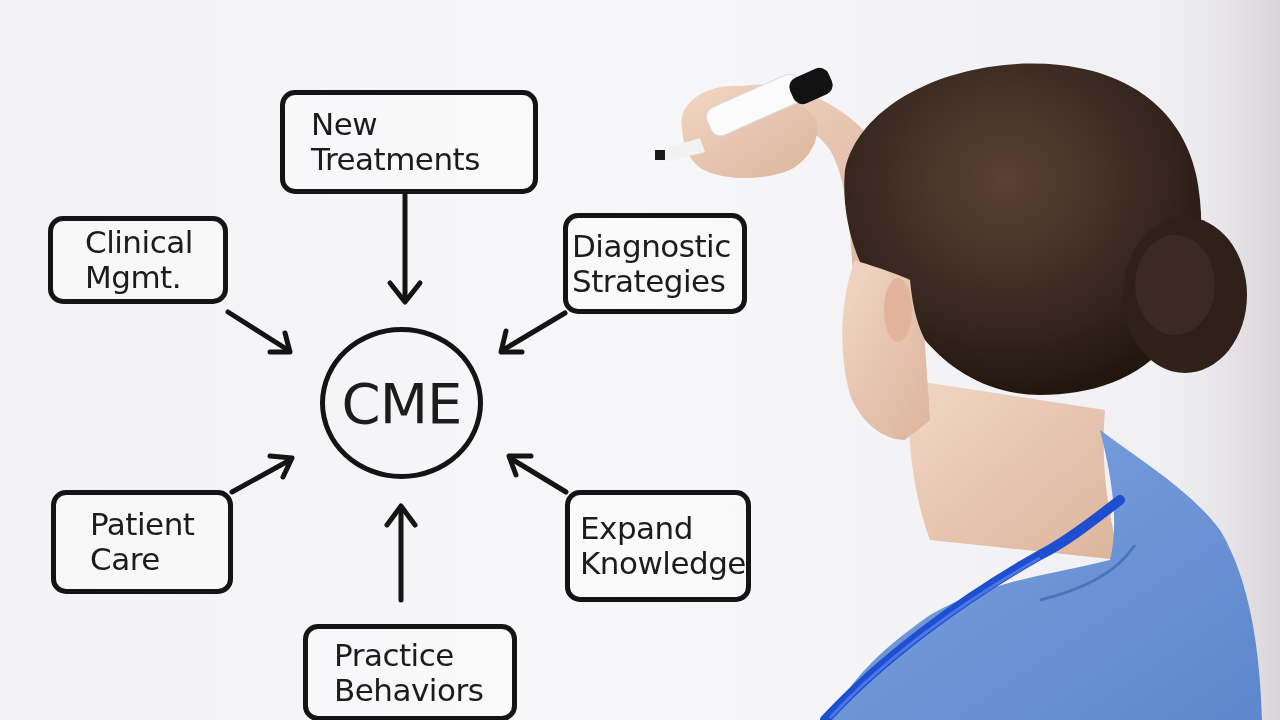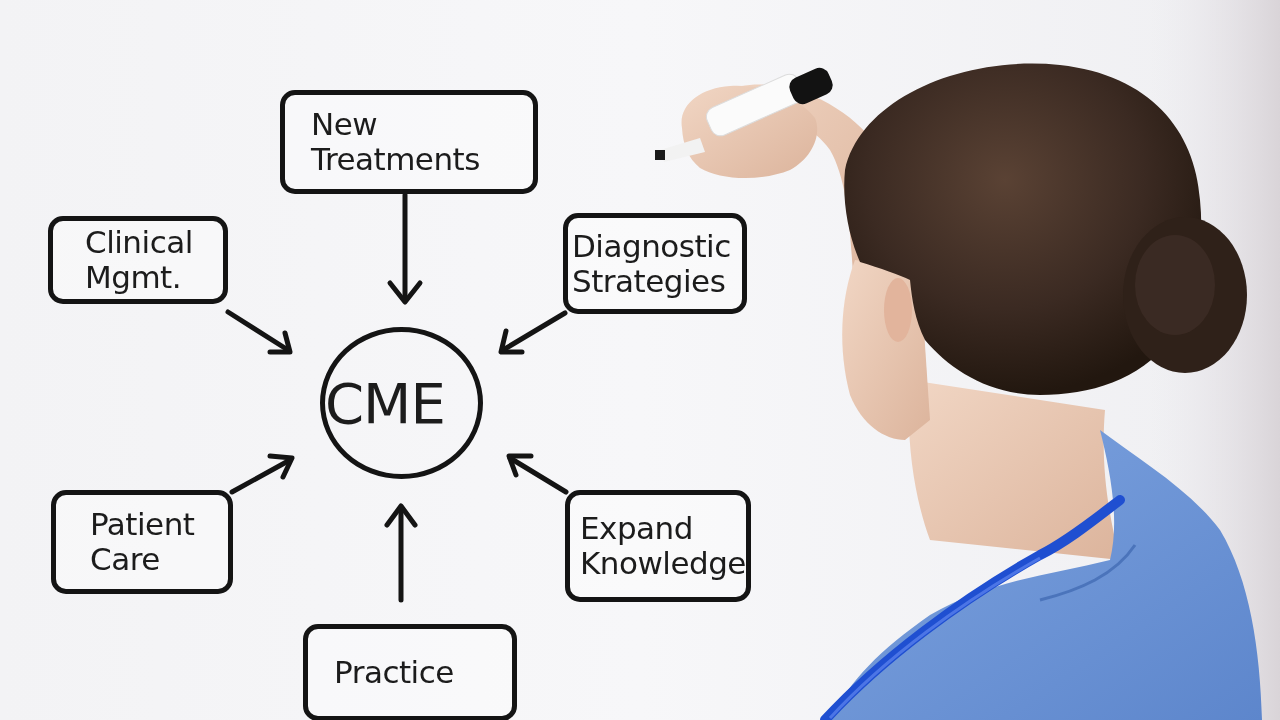--- a/index.html
+++ b/index.html
@@ -17,21 +17,21 @@
     border: 5px solid #141414; border-radius: 15px;
     background: rgba(255,255,255,0.35);
     display: flex; flex-direction: column; justify-content: center;
     color: #1c1c1c; font-size: 31px; line-height: 35px; letter-spacing: -0.5px;
     font-family: "DejaVu Sans", sans-serif;
   }
   .node span { display: block; white-space: nowrap; }
   .center {
     position: absolute; left: 320px; top: 327px; width: 163px; height: 152px;
     box-sizing: border-box; border: 5px solid #141414; border-radius: 50%;
-    display: flex; align-items: center; justify-content: flex-start;
+    display: flex; align-items: center; justify-content: center;
     font-size: 56px; color: #1c1c1c; letter-spacing: -1px;
   }
   svg.arrows { position: absolute; left: 0; top: 0; }
   .figure { position: absolute; left: 0; top: 0; }
 </style>
 </head>
 <body>
 
 <div class="board"></div>
 
@@ -94,20 +94,21 @@
   <span>Care</span>
 </div>
 
 <div class="node" style="left:565px; top:490px; width:186px; height:112px; padding-left:10px;">
   <span>Expand</span>
   <span>Knowledge</span>
 </div>
 
 <div class="node" style="left:303px; top:601px; width:214px; height:97px; padding-left:26px;margin-top:23px;">
   <span>Practice</span>
+  <span>Behaviors</span>
 </div>
 
 <svg class="figure" width="1280" height="720">
   <defs>
     <radialGradient id="hairG" cx="45%" cy="35%" r="65%">
       <stop offset="0" stop-color="#5a4234"></stop>
       <stop offset="0.6" stop-color="#3b2a22"></stop>
       <stop offset="1" stop-color="#22170f"></stop>
     </radialGradient>
     <linearGradient id="skinG" x1="0" y1="0" x2="1" y2="1">

